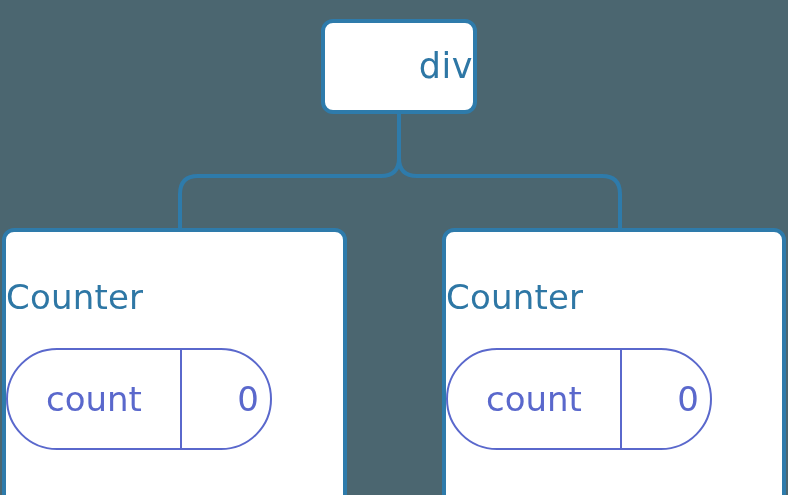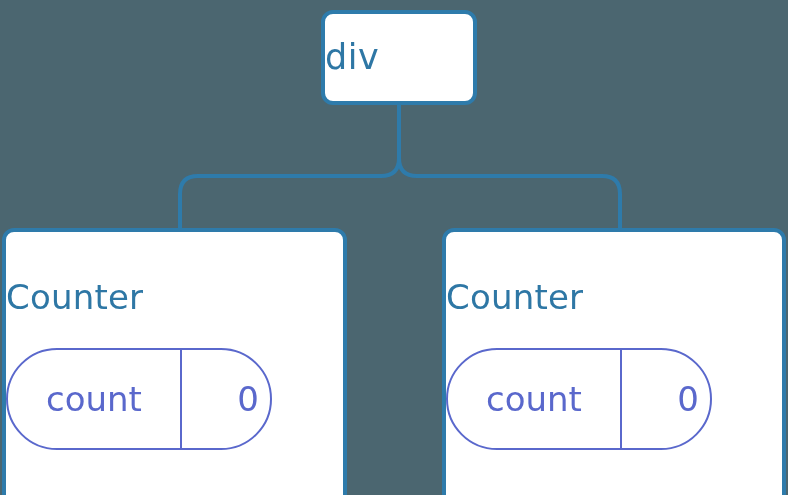--- a/index.html
+++ b/index.html
@@ -36,26 +36,26 @@
     background: #ffffff;
     border: 4px solid #2e7bab;
     border-radius: 12px;
     box-sizing: border-box;
     z-index: 2;
   }
 
   
   #node-root {
     left: 321px;
-    top: 10px;
+    top: 19px;
     width: 156px;
     height: 95px;
     display: flex;
     align-items: center;
-    justify-content: flex-start;
+    justify-content: flex-end;
   }
   .root-label {
     color: #2e77a5;
     font-size: 35px;
     line-height: 1;
     letter-spacing: 0.5px;
   }
 
   
   .component-node {

